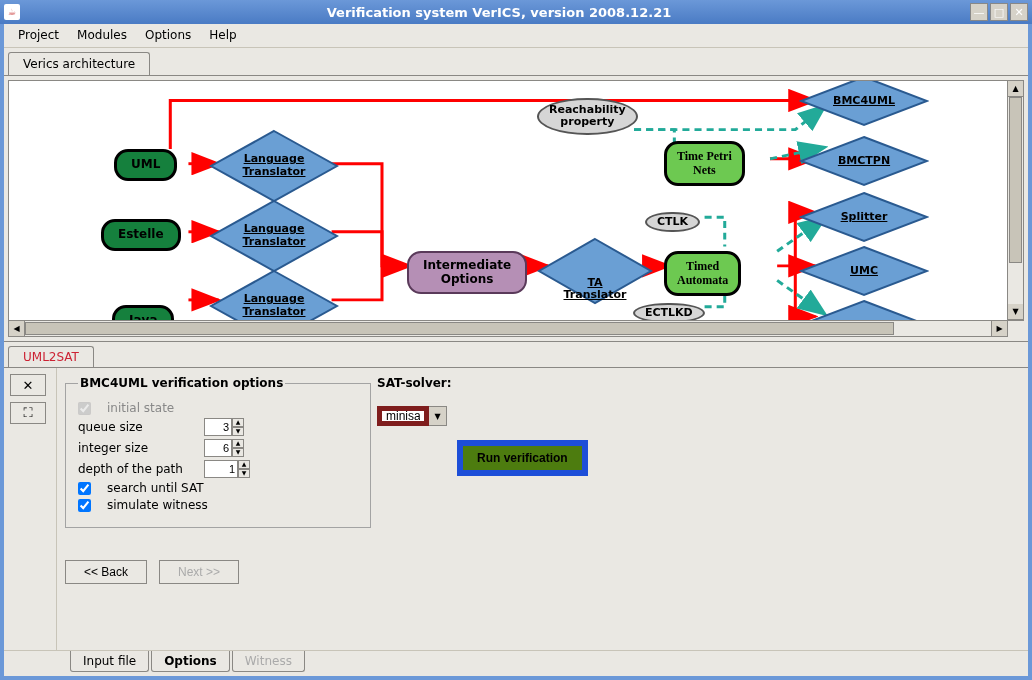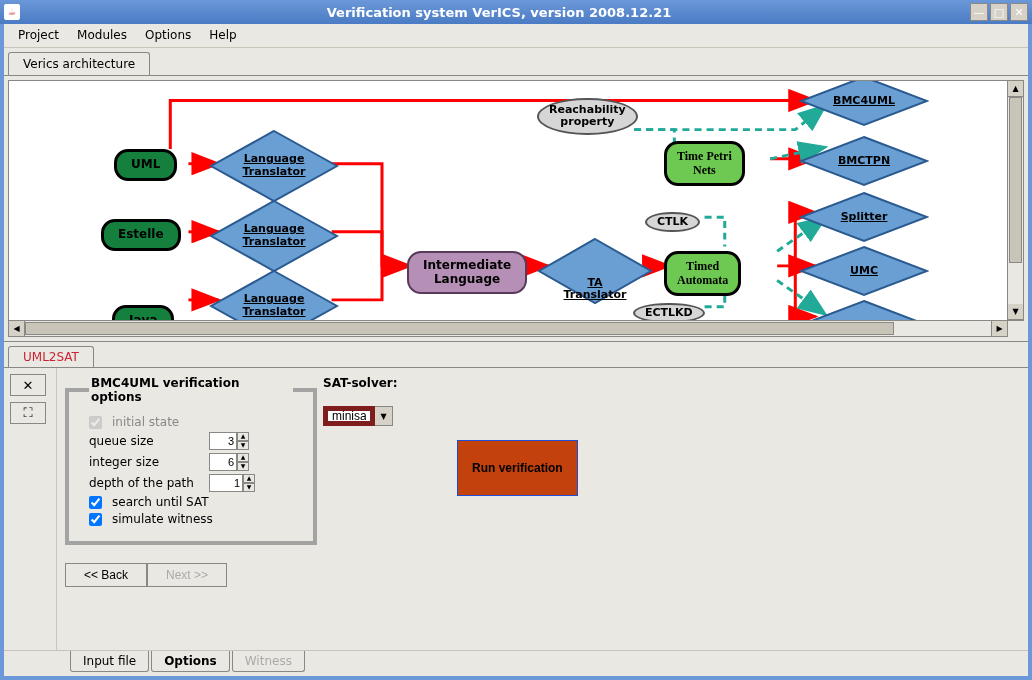--- a/index.html
+++ b/index.html
@@ -46,37 +46,37 @@
 svg.edges { position: absolute; top: 0; left: 0; width: 100%; height: 100%; pointer-events: none; }
 
 
 .lower { display: flex; flex-direction: column; height: 336px; }
 .lower-tabstrip { background: #eae8e3; display: flex; align-items: flex-end; padding: 4px 4px 0 4px; }
 .lower-tab { background: #eae8e3; border: 1px solid #8a8884; border-bottom: none; padding: 3px 14px; font-size: 12px; cursor: pointer; color: #c23; border-radius: 3px 3px 0 0; }
 .lower-body { flex: 1; background: #eae8e3; border-top: 1px solid #8a8884; display: flex; }
 .lower-sidebar { width: 52px; padding: 6px; display: flex; flex-direction: column; gap: 6px; }
 .side-btn { width: 36px; height: 22px; background: #eae8e3; border: 1px solid #8a8884; display: flex; align-items: center; justify-content: center; cursor: pointer; font-size: 13px; }
 .lower-content { flex: 1; background: #eae8e3; border-left: 1px solid #c8c4b8; padding: 8px; position: relative; }
-fieldset.opts { border: 4px solid #a3a3a3; padding: 8px 20px 12px; width: 252px; display: inline-block; vertical-align: top; }
+fieldset.opts { border: 1px solid #a3a3a3; padding: 8px 12px 12px; width: 306px; display: inline-block; vertical-align: top; }
 fieldset.opts legend { font-weight: bold; font-size: 12px; padding: 0 2px; }
-.row { display: flex; align-items: center; margin: 3px 0; gap: 10px; }
+.row { display: flex; align-items: center; margin: 3px 0; gap: 16px; }
 .chk { width: 13px; height: 13px; }
 .chk[disabled] + span { color: #888; }
 .spinner { display: flex; }
 .spinner input { width: 28px; height: 18px; text-align: right; border: 1px solid #8a8884; font-size: 11px; padding-right: 2px;}
 .spin-btns { display: flex; flex-direction: column; }
 .spin-btn { width: 12px; height: 9px; border: 1px solid #8a8884; background: #eae8e3; font-size: 6px; line-height: 6px; text-align: center; cursor: pointer;}
 .lbl { width: 110px; font-size: 12px; }
 .satcol { display: inline-block; vertical-align: top; margin-left: 6px; }
 .sat-label { font-weight: bold; font-size: 12px; margin-bottom: 16px; }
 .select { display: flex; }
 .select input { width: 52px; height: 20px; border: 5px solid #7f1d1d; padding: 0 4px; font-size: 12px;}
 .select .dd { width: 18px; height: 20px; border: 1px solid #8a8884; border-left: none; background: #d6d2c8; display: flex; align-items:center; justify-content:center; font-size:8px; cursor:pointer;}
-.run-btn { position: absolute; left: 400px; top: 72px; background: #c2410c; border: 1px solid #1d4ed8; padding: 20px 14px; font-weight: bold; font-size: 12px; cursor: pointer; }
-.nav-btns { margin-top: 18px; display: flex; }
+.run-btn { position: absolute; left: 400px; top: 72px; background: #4d7c0f; border: 6px solid #1d4ed8; padding: 5px 14px; font-weight: bold; font-size: 12px; cursor: pointer; }
+.nav-btns { margin-top: 32px; display: flex; gap: 12px; }
 .nav-btn { background: #eae8e3; border: 1px solid #8a8884; padding: 4px 18px; font-size: 12px; cursor: pointer; }
 .nav-btn.disabled { color: #aaa; cursor: default; }
 
 
 .bottom-tabstrip { background: #eae8e3; display: flex; align-items: flex-start; padding: 0 4px 4px 66px; border-top: 1px solid #c8c4b8; }
 .bottom-tab { background: #eae8e3; border: 1px solid #8a8884; border-top: none; padding: 3px 12px; font-size: 12px; cursor: pointer; border-radius: 0 0 3px 3px; margin-right: 2px;}
 .bottom-tab.active { font-weight: bold; }
 .bottom-tab.disabled { color: #aaa; }
 
 
@@ -181,21 +181,21 @@
 <svg class="diamond-svg" style="left:200px; top:188px; width:130px; height:74px;">
               <polygon points="65,2 128,37 65,72 2,37" fill="#6a9fd4" stroke="#2a5a90" stroke-width="2"></polygon>
             </svg>
 <div class="node diamond-wrap" style="left:200px; top:188px; width:130px; height:74px;">
               <span class="diamond-txt" style="white-space:pre-line;">Language
 Translator</span>
             </div>
 
 <div class="node rrect purple" style="left:398px; top:170px; font-size:12px;">
               <span style="white-space:pre-line;">Intermediate
-Language</span>
+Options</span>
             </div>
 
 <svg class="diamond-svg" style="left:528px; top:156px; width:116px; height:68px;">
               <polygon points="58,2 114,34 58,66 2,34" fill="#6a9fd4" stroke="#2a5a90" stroke-width="2"></polygon>
             </svg>
 <div class="node diamond-wrap" style="left:528px; top:156px; width:116px; height:68px;">
               <span class="diamond-txt" style="white-space:pre-line;margin-top:37px;">TA
 Translator</span>
             </div>
 

